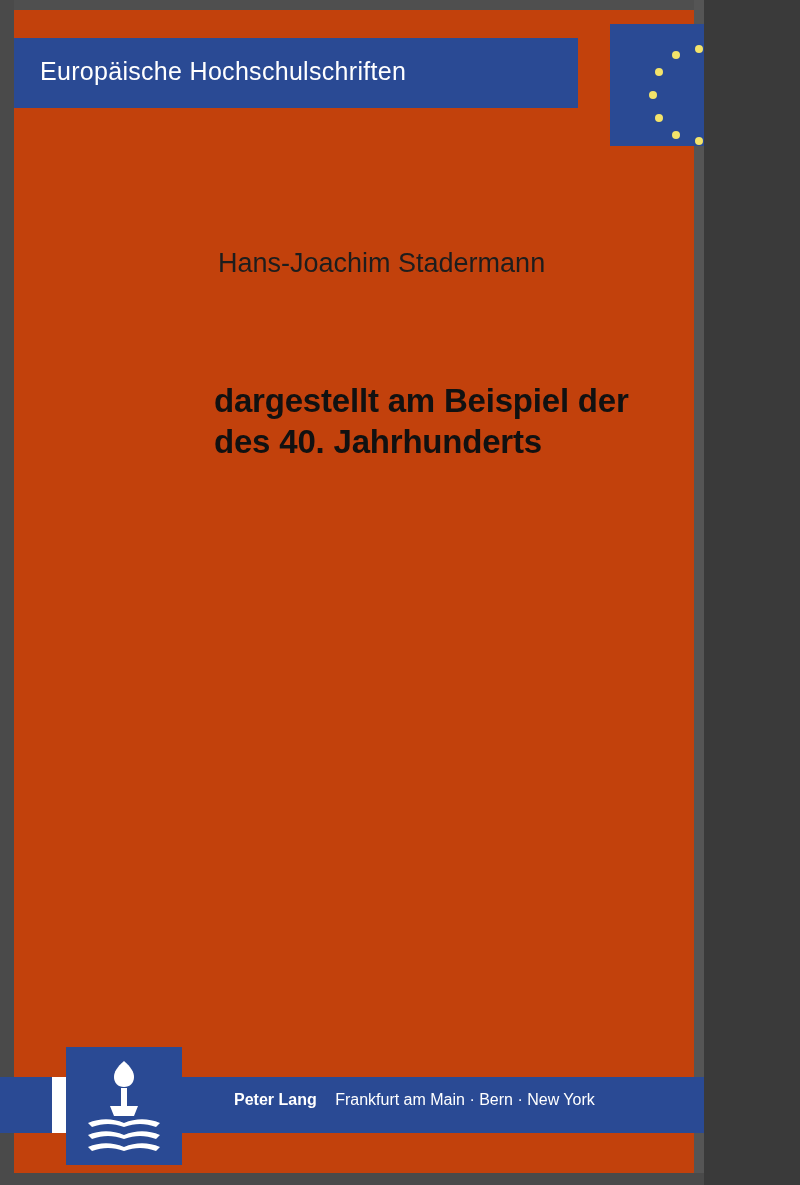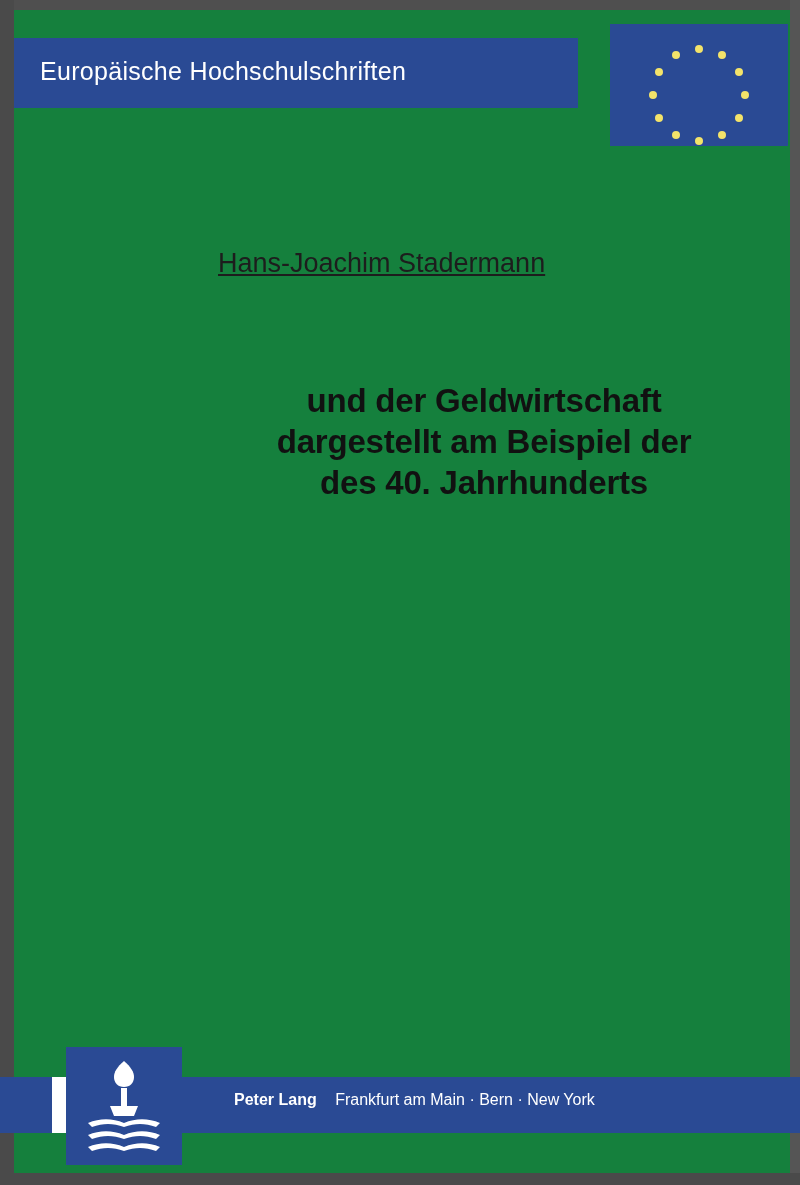--- a/index.html
+++ b/index.html
@@ -9,25 +9,24 @@
   }
   body {
     width: 800px;
     height: 1185px;
     overflow: hidden;
     font-family: "Liberation Sans", sans-serif;
   }
 
   #cover {
     position: relative;
-    width: 800px;
+    width: 704px;
     height: 1185px;
-    background: #15803d;
+    background: #c2410c;
     overflow: hidden;
-    text-align: center;
   }
 
   
   .edge-left {
     position: absolute;
     left: 0; top: 0;
     width: 14px; height: 1185px;
     background: #4a4a4a;
   }
   .edge-right {
@@ -80,21 +79,20 @@
   .eu-flag svg { display: block; width: 178px; height: 122px; }
 
   
   .author {
     position: absolute;
     left: 218px;
     top: 248px;
     font-size: 27px;
     color: #1d1d1d;
     white-space: nowrap;
-    text-decoration: underline;
   }
 
   
   .title-block {
     position: absolute;
     left: 214px;
     top: 380px;
     width: 540px;
   }
   .title-block .line {
@@ -177,21 +175,20 @@
         <circle cx="43" cy="71" r="4"></circle>
         <circle cx="49" cy="48" r="4"></circle>
         <circle cx="66" cy="31" r="4"></circle>
       </g>
     </svg>
   </div>
 
   <div class="author">Hans-Joachim Stadermann</div>
 
   <div class="title-block">
-    <div class="line">und der Geldwirtschaft</div>
     <div class="line">dargestellt am Beispiel der</div>
     <div class="line">des 40. Jahrhunderts</div>
   </div>
 
   <div class="bottom-bar"></div>
   <div class="bar-notch"></div>
 
   <div class="publisher-line">
     <span class="pub-name">Peter Lang</span>
     <span class="pub-cities" style="margin-left:14px;">Frankfurt am Main · Bern · New York</span>

